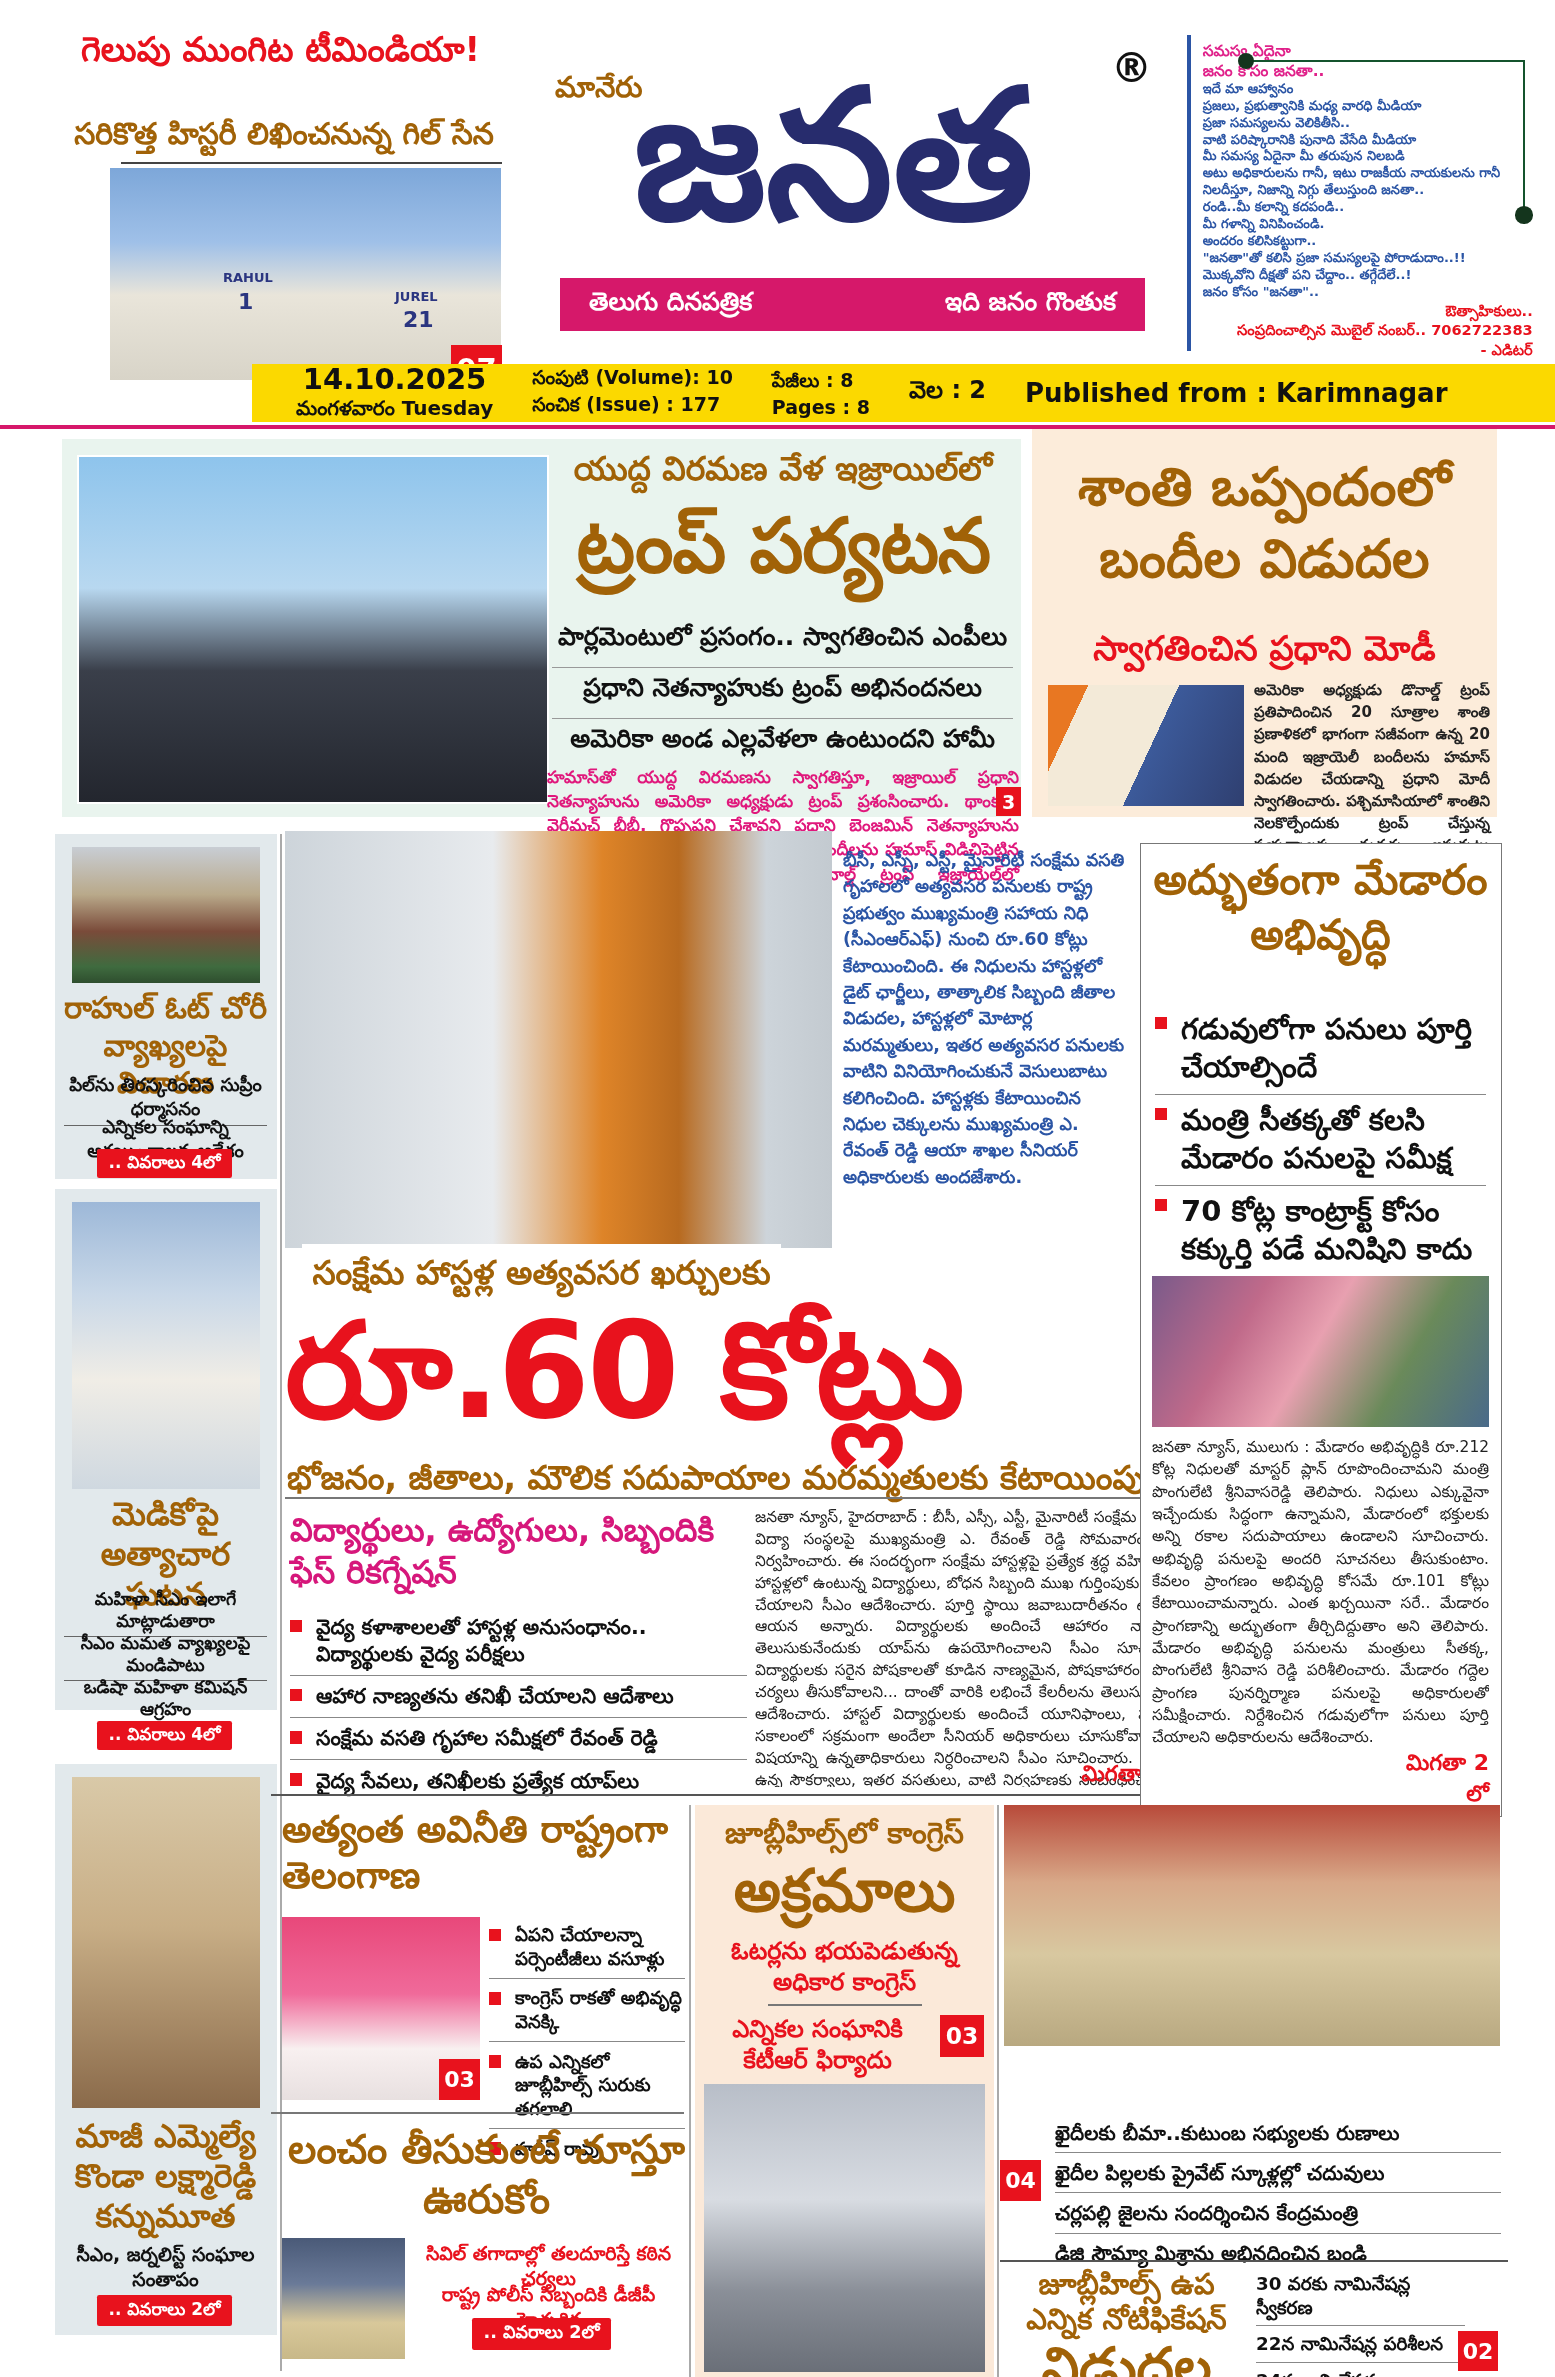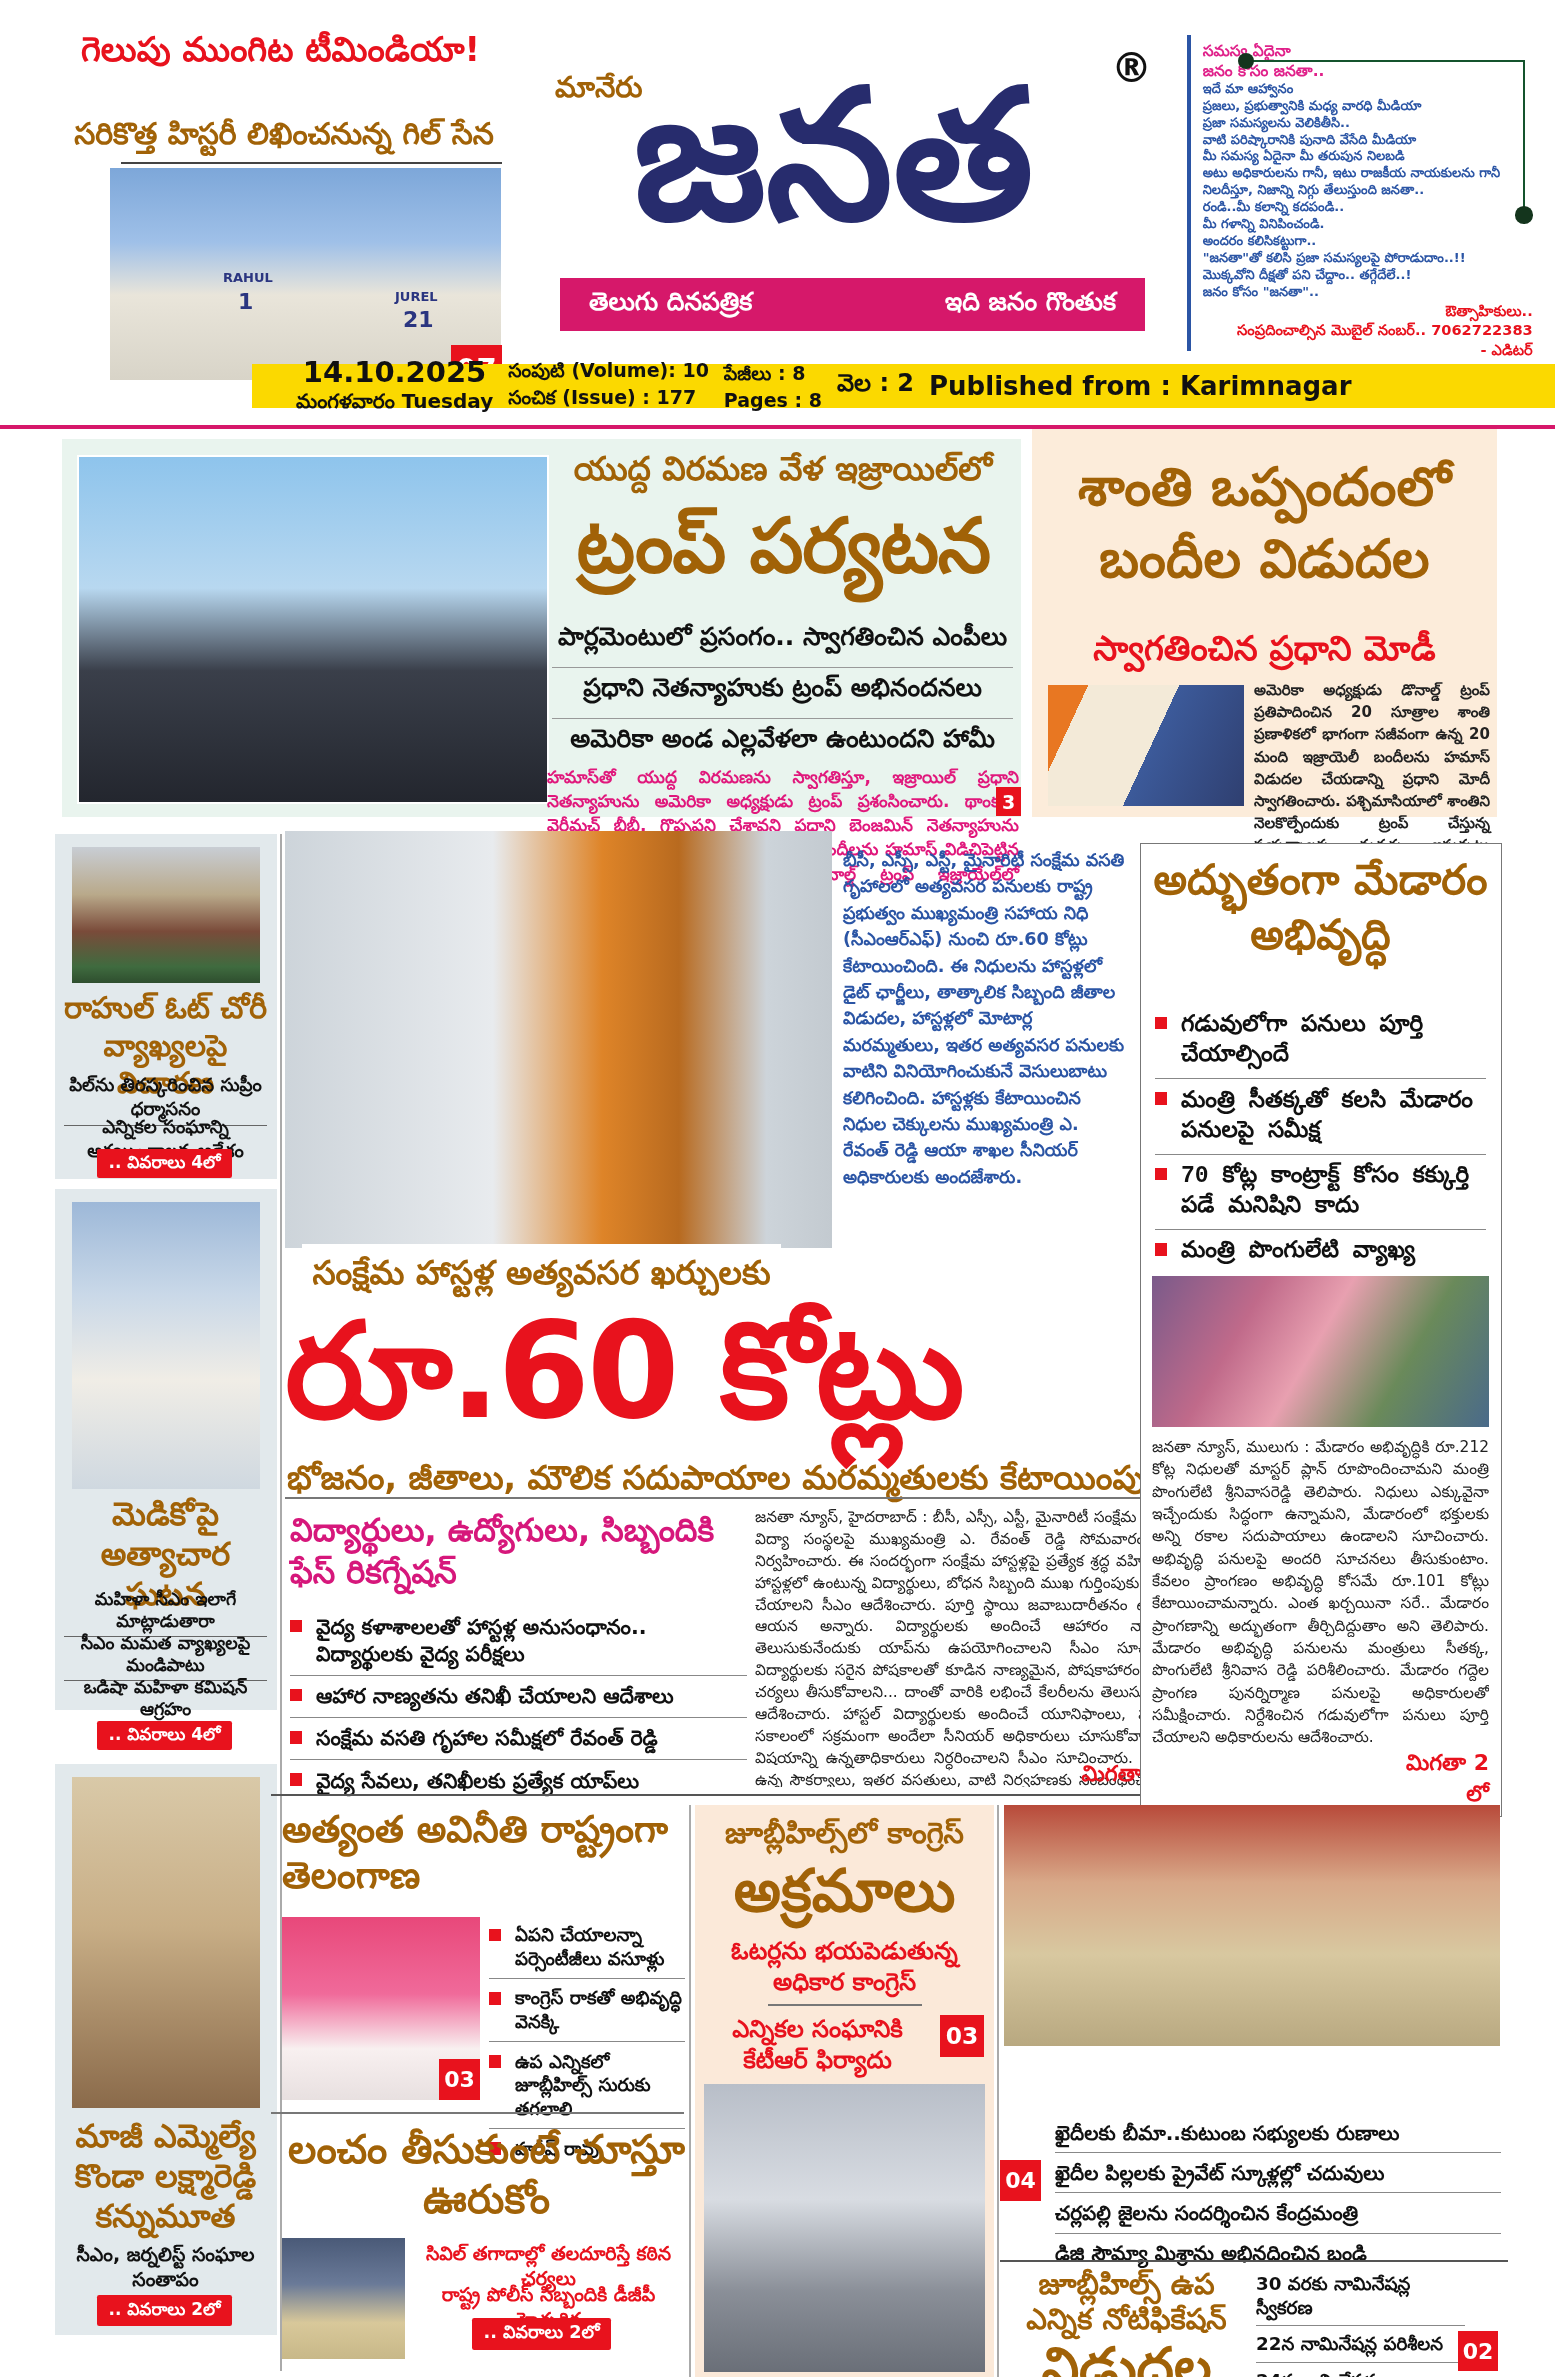--- a/index.html
+++ b/index.html
@@ -73,21 +73,21 @@
     <div style="color:#2b55a5;font-weight:700;font-size:13px;line-height:1.3;">జనం కోసం "జనతా"..</div>
     <div style="color:#e8121d;font-weight:800;font-size:14.6px;text-align:right;line-height:1.35;">ఔత్సాహికులు..</div>
     <div style="color:#e8121d;font-weight:800;font-size:14.6px;text-align:right;line-height:1.35;">సంప్రదించాల్సిన మొబైల్ నంబర్.. 7062722383</div>
     <div style="color:#e8121d;font-weight:800;font-size:14.6px;text-align:right;line-height:1.35;">- ఎడిటర్</div>
   </div>
   <div class="abs" style="left:1248px;top:60px;width:277px;height:2.2px;background:#14532d;"></div>
   <div class="abs" style="left:1523px;top:60px;width:2.2px;height:150px;background:#14532d;"></div>
   <div class="abs" style="left:1238px;top:53px;width:16px;height:16px;border-radius:50%;background:#14351d;"></div>
   <div class="abs" style="left:1515px;top:206px;width:17.6px;height:17.6px;border-radius:50%;background:#14351d;"></div>
 
-  <div class="abs" style="left:252px;top:364px;width:1303px;height:44px;background:#fbd900;display:flex;align-items:center;gap:15px;padding:0 20.5px 0 44px;box-sizing:border-box;">
+  <div class="abs" style="left:252px;top:364px;width:1303px;height:58px;background:#fbd900;display:flex;align-items:center;gap:39px;padding:0 20.5px 0 44px;box-sizing:border-box;">
     <div class="ctr">
       <div style="font-size:29px;font-weight:900;">14.10.2025</div>
       <div style="font-size:20px;font-weight:800;">మంగళవారం Tuesday</div>
     </div>
     <div>
       <div style="font-size:19px;font-weight:600;">సంపుటి (Volume): 10</div>
       <div style="font-size:19px;font-weight:600;">సంచిక (Issue) : 177</div>
     </div>
     <div>
       <div style="font-size:19px;font-weight:800;">పేజీలు : 8</div>
@@ -152,21 +152,21 @@
     <li>సంక్షేమ వసతి గృహాల సమీక్షలో రేవంత్ రెడ్డి</li>
     <li>వైద్య సేవలు, తనిఖీలకు ప్రత్యేక యాప్‌లు</li>
   </ul>
   <div class="abs justify" style="left:755px;top:1507px;width:439px;height:280px;font-size:15.4px;color:#222;line-height:1.42;overflow:hidden;">జనతా న్యూస్, హైదరాబాద్ : బీసీ, ఎస్సీ, ఎస్టీ, మైనారిటీ సంక్షేమ గృహాలు, విద్యా సంస్థలపై ముఖ్యమంత్రి ఎ. రేవంత్ రెడ్డి సోమవారం సమీక్ష నిర్వహించారు. ఈ సందర్భంగా సంక్షేమ హాస్టళ్లపై ప్రత్యేక శ్రద్ధ వహించాలని, హాస్టళ్లలో ఉంటున్న విద్యార్థులు, బోధన సిబ్బంది ముఖ గుర్తింపుకు ఏర్పాట్లు చేయాలని సీఎం ఆదేశించారు. పూర్తి స్థాయి జవాబుదారీతనం ఉండాలని ఆయన అన్నారు. విద్యార్థులకు అందించే ఆహారం నాణ్యతను తెలుసుకునేందుకు యాప్‌ను ఉపయోగించాలని సీఎం సూచించారు. విద్యార్థులకు సరైన పోషకాలతో కూడిన నాణ్యమైన, పోషకాహారం అందేలా చర్యలు తీసుకోవాలని... దాంతో వారికి లభించే కేలరీలను తెలుసుకోవాలని ఆదేశించారు. హాస్టల్ విద్యార్థులకు అందించే యూనిఫాంలు, పుస్తకాలు సకాలంలో సక్రమంగా అందేలా సీనియర్ అధికారులు చూసుకోవాలని, ఈ విషయాన్ని ఉన్నతాధికారులు నిర్ధరించాలని సీఎం సూచించారు. హాస్టళ్లలో ఉన్న సౌకర్యాలు, ఇతర వసతులు, వాటి నిర్వహణకు సంబంధించిన పూర్తి సమాచారాన్ని ఎప్పటికప్పుడు డాష్‌బోర్డ్‌లో అప్‌లోడ్ చేయాలని సీఎం ఆదేశించారు.</div>
   <div class="abs red" style="left:1074px;top:1761px;width:121px;font-size:22px;font-weight:900;text-align:right;">మిగతా 2 లో</div>
 
   <div class="rule" style="left:271px;top:1794px;width:923px;height:1.5px;background:#555;"></div>
 
   <div class="abs panel-border" style="left:1140px;top:843px;width:360px;height:972px;"></div>
   <div class="abs ctr hl" style="left:1153px;top:853px;width:335px;font-size:42px;line-height:1.3;">అద్భుతంగా మేడారం అభివృద్ధి</div>
-  <ul class="bullets abs" style="left:1155px;top:1004px;width:331px;font-size:23px;color:#111;font-family:Liberation Mono, monospace;">
+  <ul class="bullets abs" style="left:1155px;top:1004px;width:331px;font-size:29px;color:#111;">
     <li>గడువులోగా పనులు పూర్తి చేయాల్సిందే</li>
     <li>మంత్రి సీతక్కతో కలసి మేడారం పనులపై సమీక్ష</li>
     <li>70 కోట్ల కాంట్రాక్ట్ కోసం కక్కుర్తి పడే మనిషిని కాదు</li>
     <li>మంత్రి పొంగులేటి వ్యాఖ్య</li>
   </ul>
   <div class="photo" style="left:1152px;top:1276px;width:337px;height:151px;background:linear-gradient(120deg,#7a5a8a 0%,#c06a8a 28%,#e8a0b0 48%,#6a8a5a 72%,#4a6a8a 100%);"></div>
   <div class="abs justify" style="left:1152px;top:1436px;width:337px;height:313px;font-size:15.4px;color:#222;line-height:1.45;overflow:hidden;">జనతా న్యూస్, ములుగు : మేడారం అభివృద్ధికి రూ.212 కోట్ల నిధులతో మాస్టర్ ప్లాన్ రూపొందించామని మంత్రి పొంగులేటి శ్రీనివాసరెడ్డి తెలిపారు. నిధులు ఎక్కువైనా ఇచ్చేందుకు సిద్ధంగా ఉన్నామని, మేడారంలో భక్తులకు అన్ని రకాల సదుపాయాలు ఉండాలని సూచించారు. అభివృద్ధి పనులపై అందరి సూచనలు తీసుకుంటాం. కేవలం ప్రాంగణం అభివృద్ధి కోసమే రూ.101 కోట్లు కేటాయించామన్నారు. ఎంత ఖర్చయినా సరే.. మేడారం ప్రాంగణాన్ని అద్భుతంగా తీర్చిదిద్దుతాం అని తెలిపారు. మేడారం అభివృద్ధి పనులను మంత్రులు సీతక్క, పొంగులేటి శ్రీనివాస రెడ్డి పరిశీలించారు. మేడారం గద్దెల ప్రాంగణ పునర్నిర్మాణ పనులపై అధికారులతో సమీక్షించారు. నిర్దేశించిన గడువులోగా పనులు పూర్తి చేయాలని అధికారులను ఆదేశించారు.</div>
   <div class="abs red" style="left:1376px;top:1750px;width:113px;font-size:22px;font-weight:900;text-align:right;">మిగతా 2 లో</div>
 
   <div class="abs hl" style="left:282px;top:1807px;width:410px;font-size:37px;line-height:1.25;">అత్యంత అవినీతి రాష్ట్రంగా తెలంగాణ</div>

